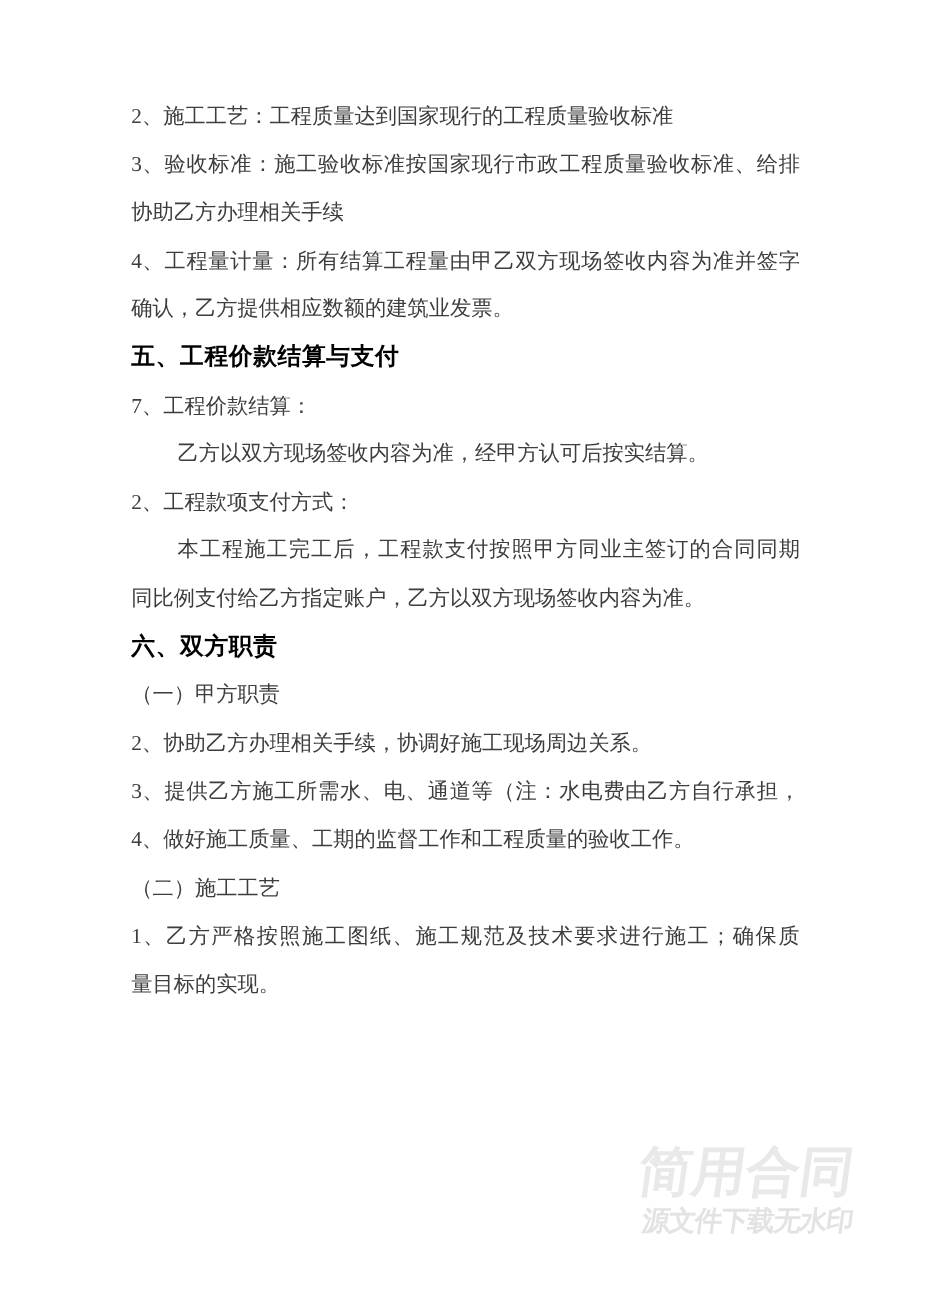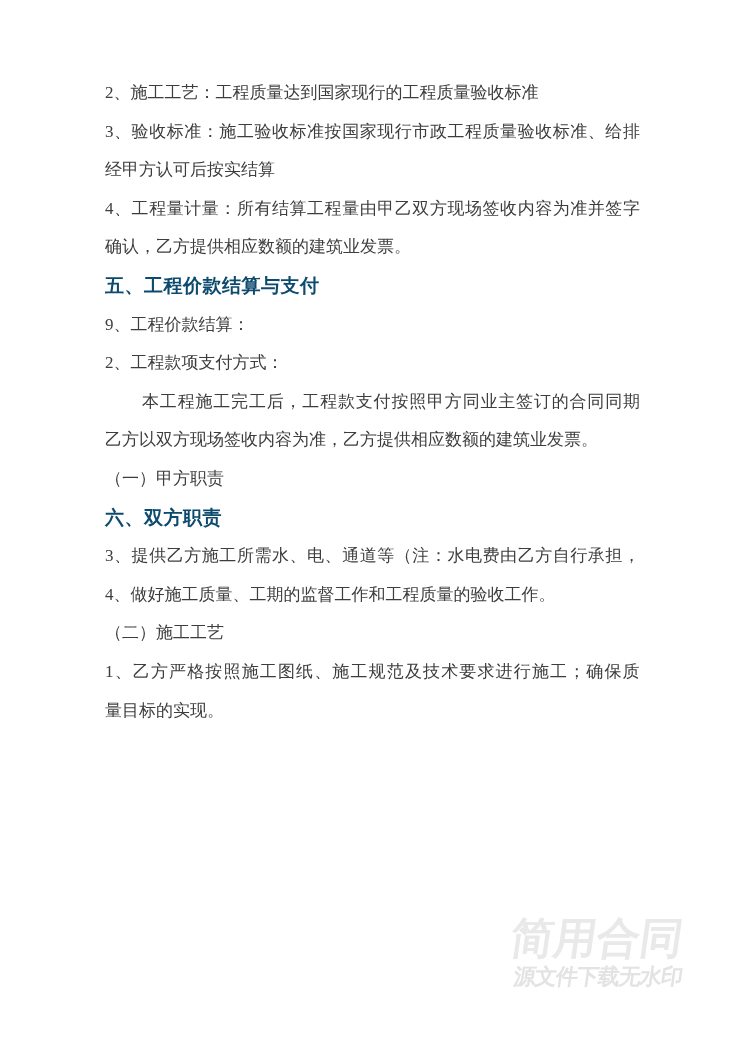--- a/index.html
+++ b/index.html
@@ -20,21 +20,21 @@
     font-size: 17px;
   }
   .line {
     height: 38.6px;
     line-height: 38.6px;
     white-space: nowrap;
   }
   .line.heading {
     font-weight: bold;
     font-size: 19px;
-    color: #0c4a6e;
+    color: #000000;
     letter-spacing: 0.5px;
   }
   .line.indent { padding-left: 37px; box-sizing: border-box; }
   .line.fill {
     display: flex;
     justify-content: space-between;
     white-space: normal;
   }
   .line.fill span { flex: 0 0 auto; }
   .watermark-title {
@@ -96,21 +96,21 @@
         <span>质</span>
         <span>量</span>
         <span>验</span>
         <span>收</span>
         <span>标</span>
         <span>准</span>
         <span>、</span>
         <span>给</span>
         <span>排</span>
       </div>
-      <div class="line">经甲方认可后按实结算</div>
+      <div class="line">协助乙方办理相关手续</div>
       <div class="line fill">
         <span>4</span>
         <span>、</span>
         <span>工</span>
         <span>程</span>
         <span>量</span>
         <span>计</span>
         <span>量</span>
         <span>：</span>
         <span>所</span>
@@ -132,21 +132,22 @@
         <span>内</span>
         <span>容</span>
         <span>为</span>
         <span>准</span>
         <span>并</span>
         <span>签</span>
         <span>字</span>
       </div>
       <div class="line">确认，乙方提供相应数额的建筑业发票。</div>
       <div class="line heading">五、工程价款结算与支付</div>
-      <div class="line">9、工程价款结算：</div>
+      <div class="line">7、工程价款结算：</div>
+      <div class="line indent">乙方以双方现场签收内容为准，经甲方认可后按实结算。</div>
       <div class="line">2、工程款项支付方式：</div>
       <div class="line indent fill">
         <span>本</span>
         <span>工</span>
         <span>程</span>
         <span>施</span>
         <span>工</span>
         <span>完</span>
         <span>工</span>
         <span>后</span>
@@ -164,23 +165,24 @@
         <span>业</span>
         <span>主</span>
         <span>签</span>
         <span>订</span>
         <span>的</span>
         <span>合</span>
         <span>同</span>
         <span>同</span>
         <span>期</span>
       </div>
-      <div class="line">乙方以双方现场签收内容为准，乙方提供相应数额的建筑业发票。</div>
+      <div class="line">同比例支付给乙方指定账户，乙方以双方现场签收内容为准。</div>
+      <div class="line heading">六、双方职责</div>
       <div class="line">（一）甲方职责</div>
-      <div class="line heading">六、双方职责</div>
+      <div class="line">2、协助乙方办理相关手续，协调好施工现场周边关系。</div>
       <div class="line fill">
         <span>3</span>
         <span>、</span>
         <span>提</span>
         <span>供</span>
         <span>乙</span>
         <span>方</span>
         <span>施</span>
         <span>工</span>
         <span>所</span>

